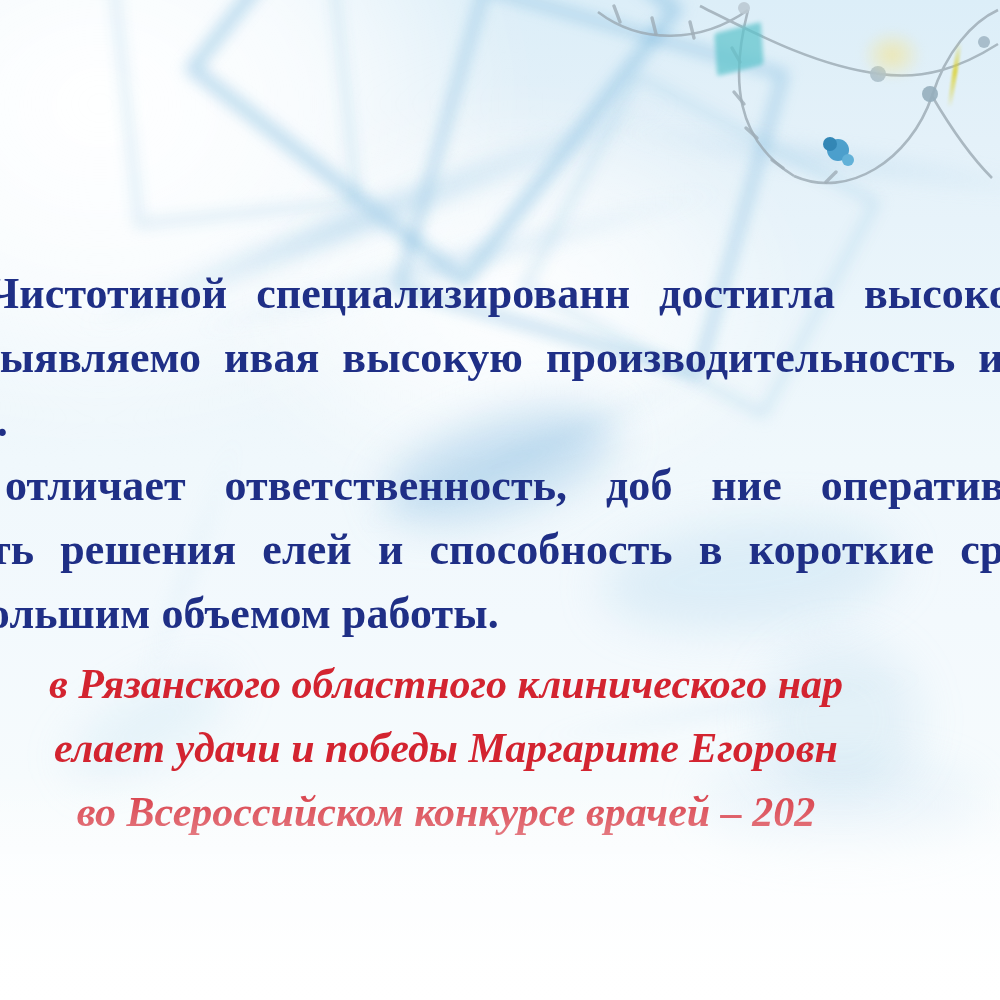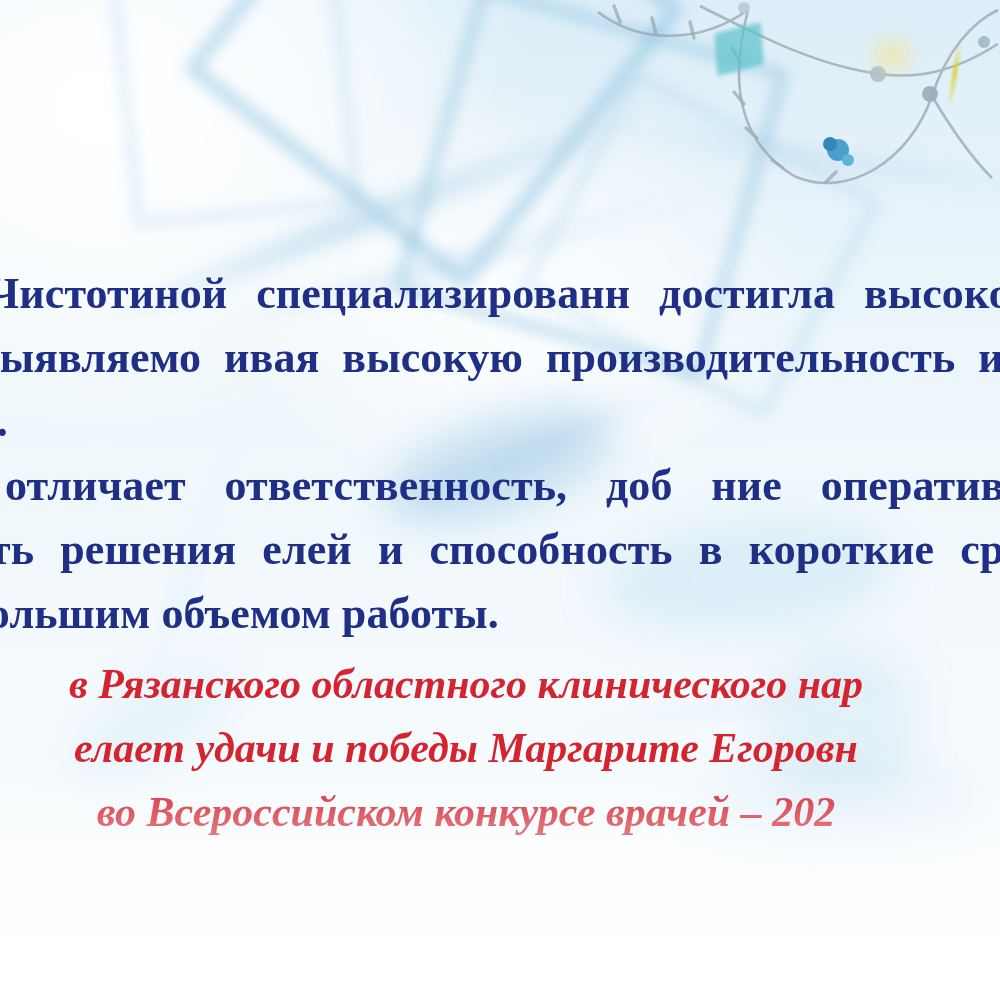--- a/index.html
+++ b/index.html
@@ -188,21 +188,20 @@
     margin: 0;
     width: 1320px;
     margin-left: -214px;
     text-align: justify;
     text-align-last: center;
     white-space: normal;
   }
 
   .closing-wrap {
     margin-top: 6px;
-    padding-left: 20px;
   }
 
   .navy-wrap { position: relative; }
 </style>
 </head>
 <body>
 
 <div id="slide">
 
   <div class="bg-base"></div>

